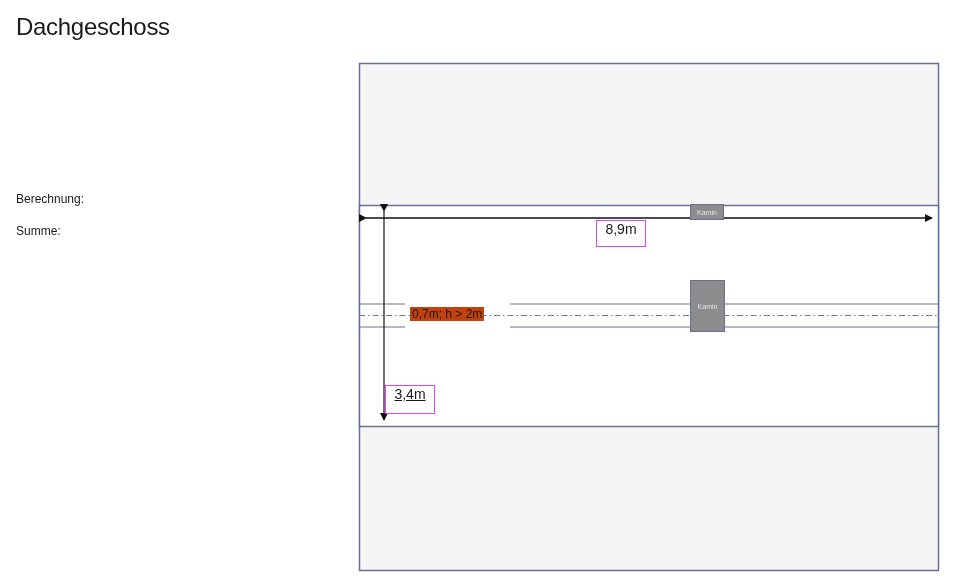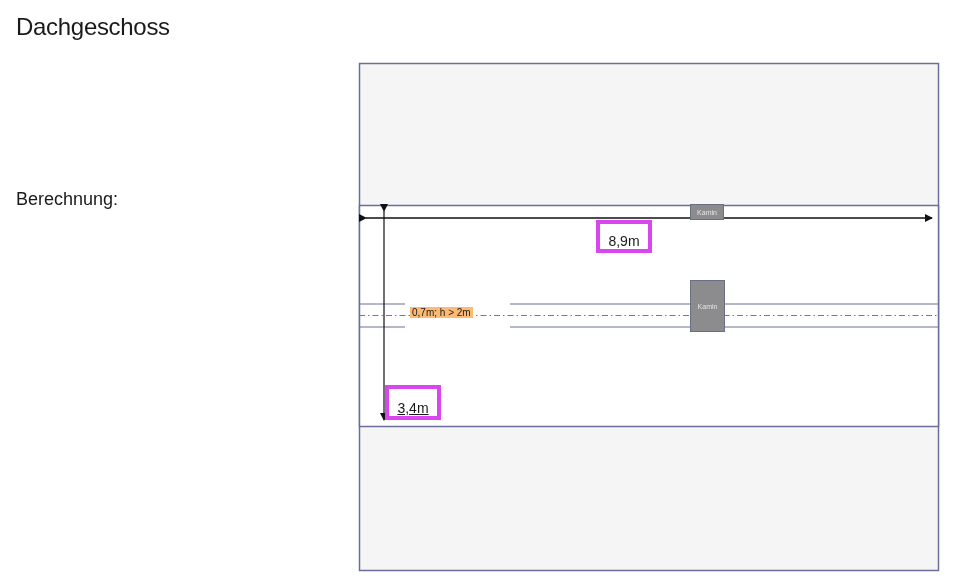--- a/index.html
+++ b/index.html
@@ -1,44 +1,45 @@
 <!DOCTYPE html>
 <html><head>
 <meta charset="utf-8">
 <style>
   html, body { margin: 0; padding: 0; }
   body {
     width: 960px; height: 583px; background: #ffffff; position: relative; overflow: hidden;
     font-family: "Liberation Sans", "DejaVu Sans", sans-serif; color: #1a1a1a;
   }
   .title { position: absolute; left: 16px; top: 12px; font-size: 24px; line-height: 29px; letter-spacing: -0.3px; }
-  .calc { position: absolute; left: 16px; top: 191px; font-size: 18px; line-height: 16px; }
+  .calc { position: absolute; left: 16px; top: 191px; font-size: 12px; line-height: 16px; }
   .calc div { white-space: pre; }
   .gap { height: 16px; }
   svg { position: absolute; left: 0; top: 0; }
   .lbl {
-    position: absolute; background: #fff; border: 4px solid #d946ef; font-size: 14px;
-    display: flex; align-items: flex-end; justify-content: center;
+    position: absolute; background: #fff; border: 1px solid #d946ef; font-size: 14px;
+    display: flex; align-items: flex-start; justify-content: center;
   }
-  .plain { position: absolute; font-size: 10px; background: #fdba74; padding: 0 2px; }
+  .plain { position: absolute; font-size: 12px; background: #c2410c; padding: 0 2px; }
   .kamin {
     position: absolute; background: #8c8c8e; border: 1px solid #6a6f86;
     color: #e6e6e6; font-size: 7px; display: flex; align-items: center; justify-content: center;
   }
 </style>
 </head>
 <body>
 
 <div class="title">
   <div>Dachgeschoss</div>
 </div>
 
 <div class="calc">
   <div>Berechnung:</div>
   <div class="gap"></div>
+  <div>Summe:</div>
 </div>
 
 <svg width="960" height="583">
   <defs>
     <marker id="ah" markerWidth="8" markerHeight="8" refX="7" refY="4" orient="auto" markerUnits="userSpaceOnUse">
       <path d="M0,0 L8,4 L0,8 Z" fill="#111"></path>
     </marker>
   </defs>
 
   <rect x="359.5" y="63.5" width="579" height="507" fill="#f5f5f6" stroke="#6a6f9a" stroke-width="1.5"></rect>

